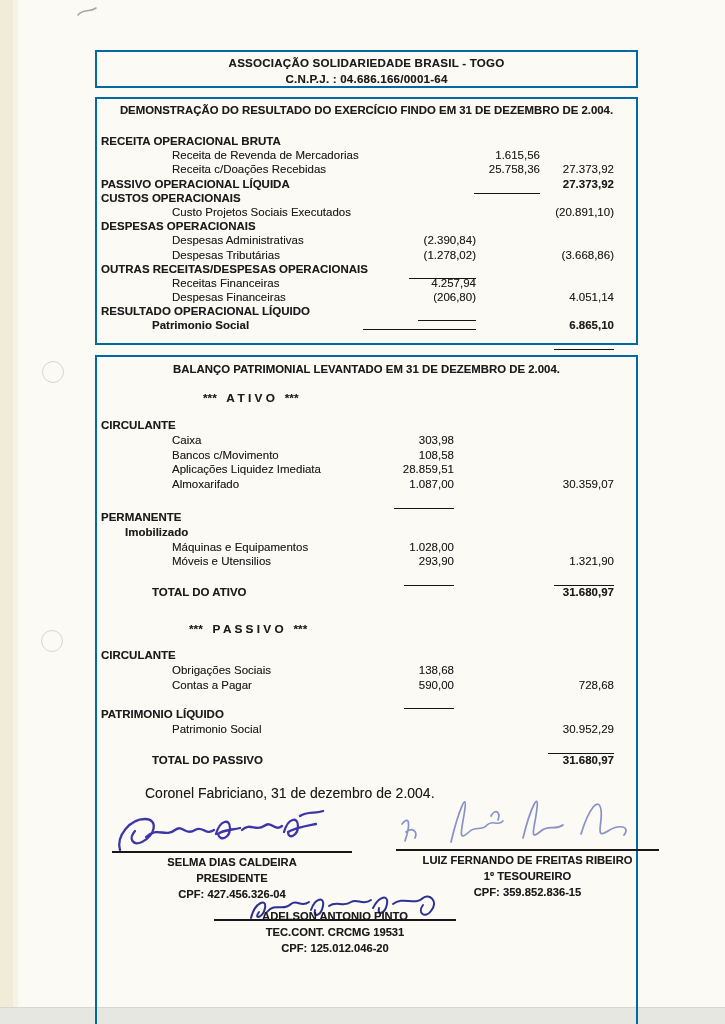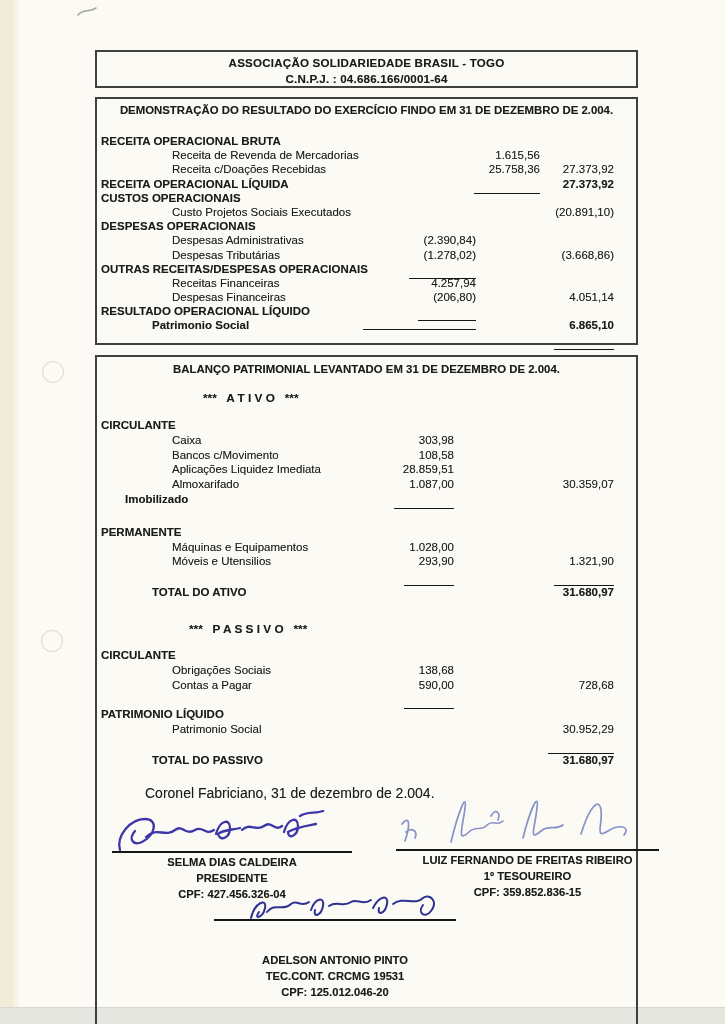--- a/index.html
+++ b/index.html
@@ -12,21 +12,21 @@
   
   .edge-left  { position:absolute; left:0; top:0; width:13px; height:100%; background:#f0ecd8; }
   .edge-left2 { position:absolute; left:13px; top:0; width:5px; height:100%; background:#f6f3e6; }
   .bottom-band{ position:absolute; left:0; top:1007px; width:100%; height:17px;
                 background:#e7e7e1; border-top:1px solid #d7d7d0; }
   .hole { position:absolute; width:22px; height:22px; border-radius:50%;
           border:1.6px solid #d8d6cc; background:#fbfaf4; }
   .tilde-mark { position:absolute; left:76px; top:6px; }
 
   
-  .box { position:absolute; left:95px; width:543px; border:2px solid #404040;
+  .box { position:absolute; left:95px; width:543px; border:2px solid #0369a1;
          text-shadow:0 0 .6px rgba(25,25,25,.38); }
   .box-letterhead { top:50px;  height:38px; text-align:center; padding-top:3px; }
   .box-dre        { top:97px;  height:248px; padding-top:4px; }
   .box-bal        { top:355px; height:762px; padding-top:5px; }
   .lh-line   { font-weight:700; font-size:11.6px; line-height:16px; letter-spacing:.2px; }
   .stmt-title{ text-align:center; font-weight:700; font-size:11.4px; line-height:15px; }
 
   
   .rows-dre { margin-top:16px; }
   .row  { position:relative; height:14.2px; font-size:11.5px; line-height:14.2px; }
@@ -84,21 +84,21 @@
     <div class="row">
       <span class="lbl i1">Receita de Revenda de Mercadorias</span>
       <span class="v1 w">1.615,56</span>
     </div>
     <div class="row">
       <span class="lbl i1">Receita c/Doações Recebidas</span>
       <span class="v1 w u">25.758,36</span>
       <span class="v2">27.373,92</span>
     </div>
     <div class="row">
-      <span class="lbl b">RECEITA OPERACIONAL LÍQUIDA</span>
+      <span class="lbl b">PASSIVO OPERACIONAL LÍQUIDA</span>
       <span class="v2 b">27.373,92</span>
     </div>
     <div class="row">
       <span class="lbl b">CUSTOS OPERACIONAIS</span>
     </div>
     <div class="row">
       <span class="lbl i1">Custo Projetos Sociais Executados</span>
       <span class="v2">(20.891,10)</span>
     </div>
     <div class="row">
@@ -154,25 +154,25 @@
   <div class="row row-bal">
     <span class="lbl i1">Aplicações Liquidez Imediata</span>
     <span class="v1 balcol">28.859,51</span>
   </div>
   <div class="row row-bal">
     <span class="lbl i1">Almoxarifado</span>
     <span class="v1 balcol u">1.087,00</span>
     <span class="v2">30.359,07</span>
   </div>
 
-  <div class="row row-bal">
-    <span class="lbl i05 b">Imobilizado</span>
-  </div>
   <div class="row row-bal g18">
     <span class="lbl b">PERMANENTE</span>
+  </div>
+  <div class="row row-bal">
+    <span class="lbl i05 b">Imobilizado</span>
   </div>
   <div class="row row-bal">
     <span class="lbl i1">Máquinas e Equipamentos</span>
     <span class="v1 balcol">1.028,00</span>
   </div>
   <div class="row row-bal">
     <span class="lbl i1">Móveis e Utensilios</span>
     <span class="v1 balcol u">293,90</span>
     <span class="v2 u">1.321,90</span>
   </div>
@@ -250,17 +250,17 @@
   <g stroke="#2e3192" stroke-width="2" fill="none" stroke-linecap="round">
     <path d="M8,26 C12,10 24,6 22,16 C20,26 10,28 16,20"></path>
     <path d="M24,20 C32,10 40,20 48,12 C54,7 58,16 66,10"></path>
     <path d="M68,18 C72,6 82,4 80,14 C78,24 70,26 72,18"></path>
     <path d="M86,14 C94,8 100,16 108,10 C114,6 120,14 128,8"></path>
     <path d="M130,16 C136,4 146,2 144,12 C142,22 134,24 136,16"></path>
     <path d="M150,12 C160,4 172,14 180,6 C186,1 196,9 188,19 C182,27 174,21 180,13"></path>
   </g>
 </svg>
 <div class="sig-rule" style="left:214px; top:919px; width:242px;"></div>
-<div class="sig-block" style="left:214px; top:952px; width:242px;">
+<div class="sig-block" style="left:214px; top:908px; width:242px;">
   <div>ADELSON ANTONIO PINTO</div>
   <div>TEC.CONT. CRCMG 19531</div>
   <div>CPF: 125.012.046-20</div>
 </div>
 
 </body></html>

